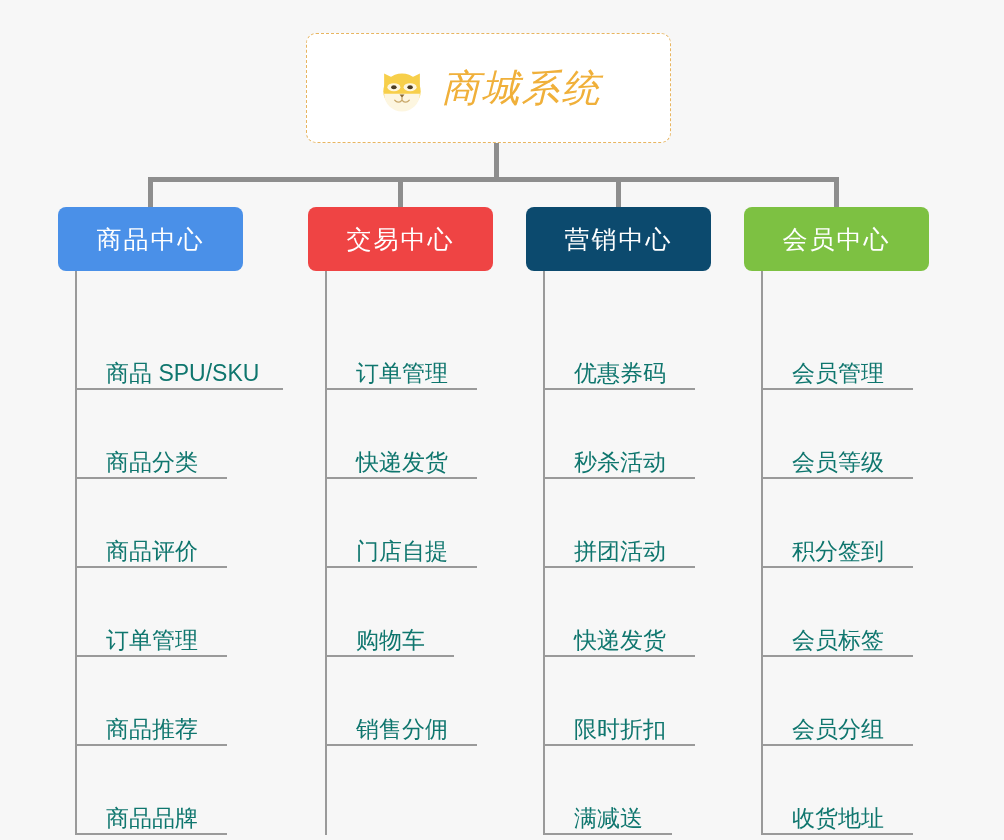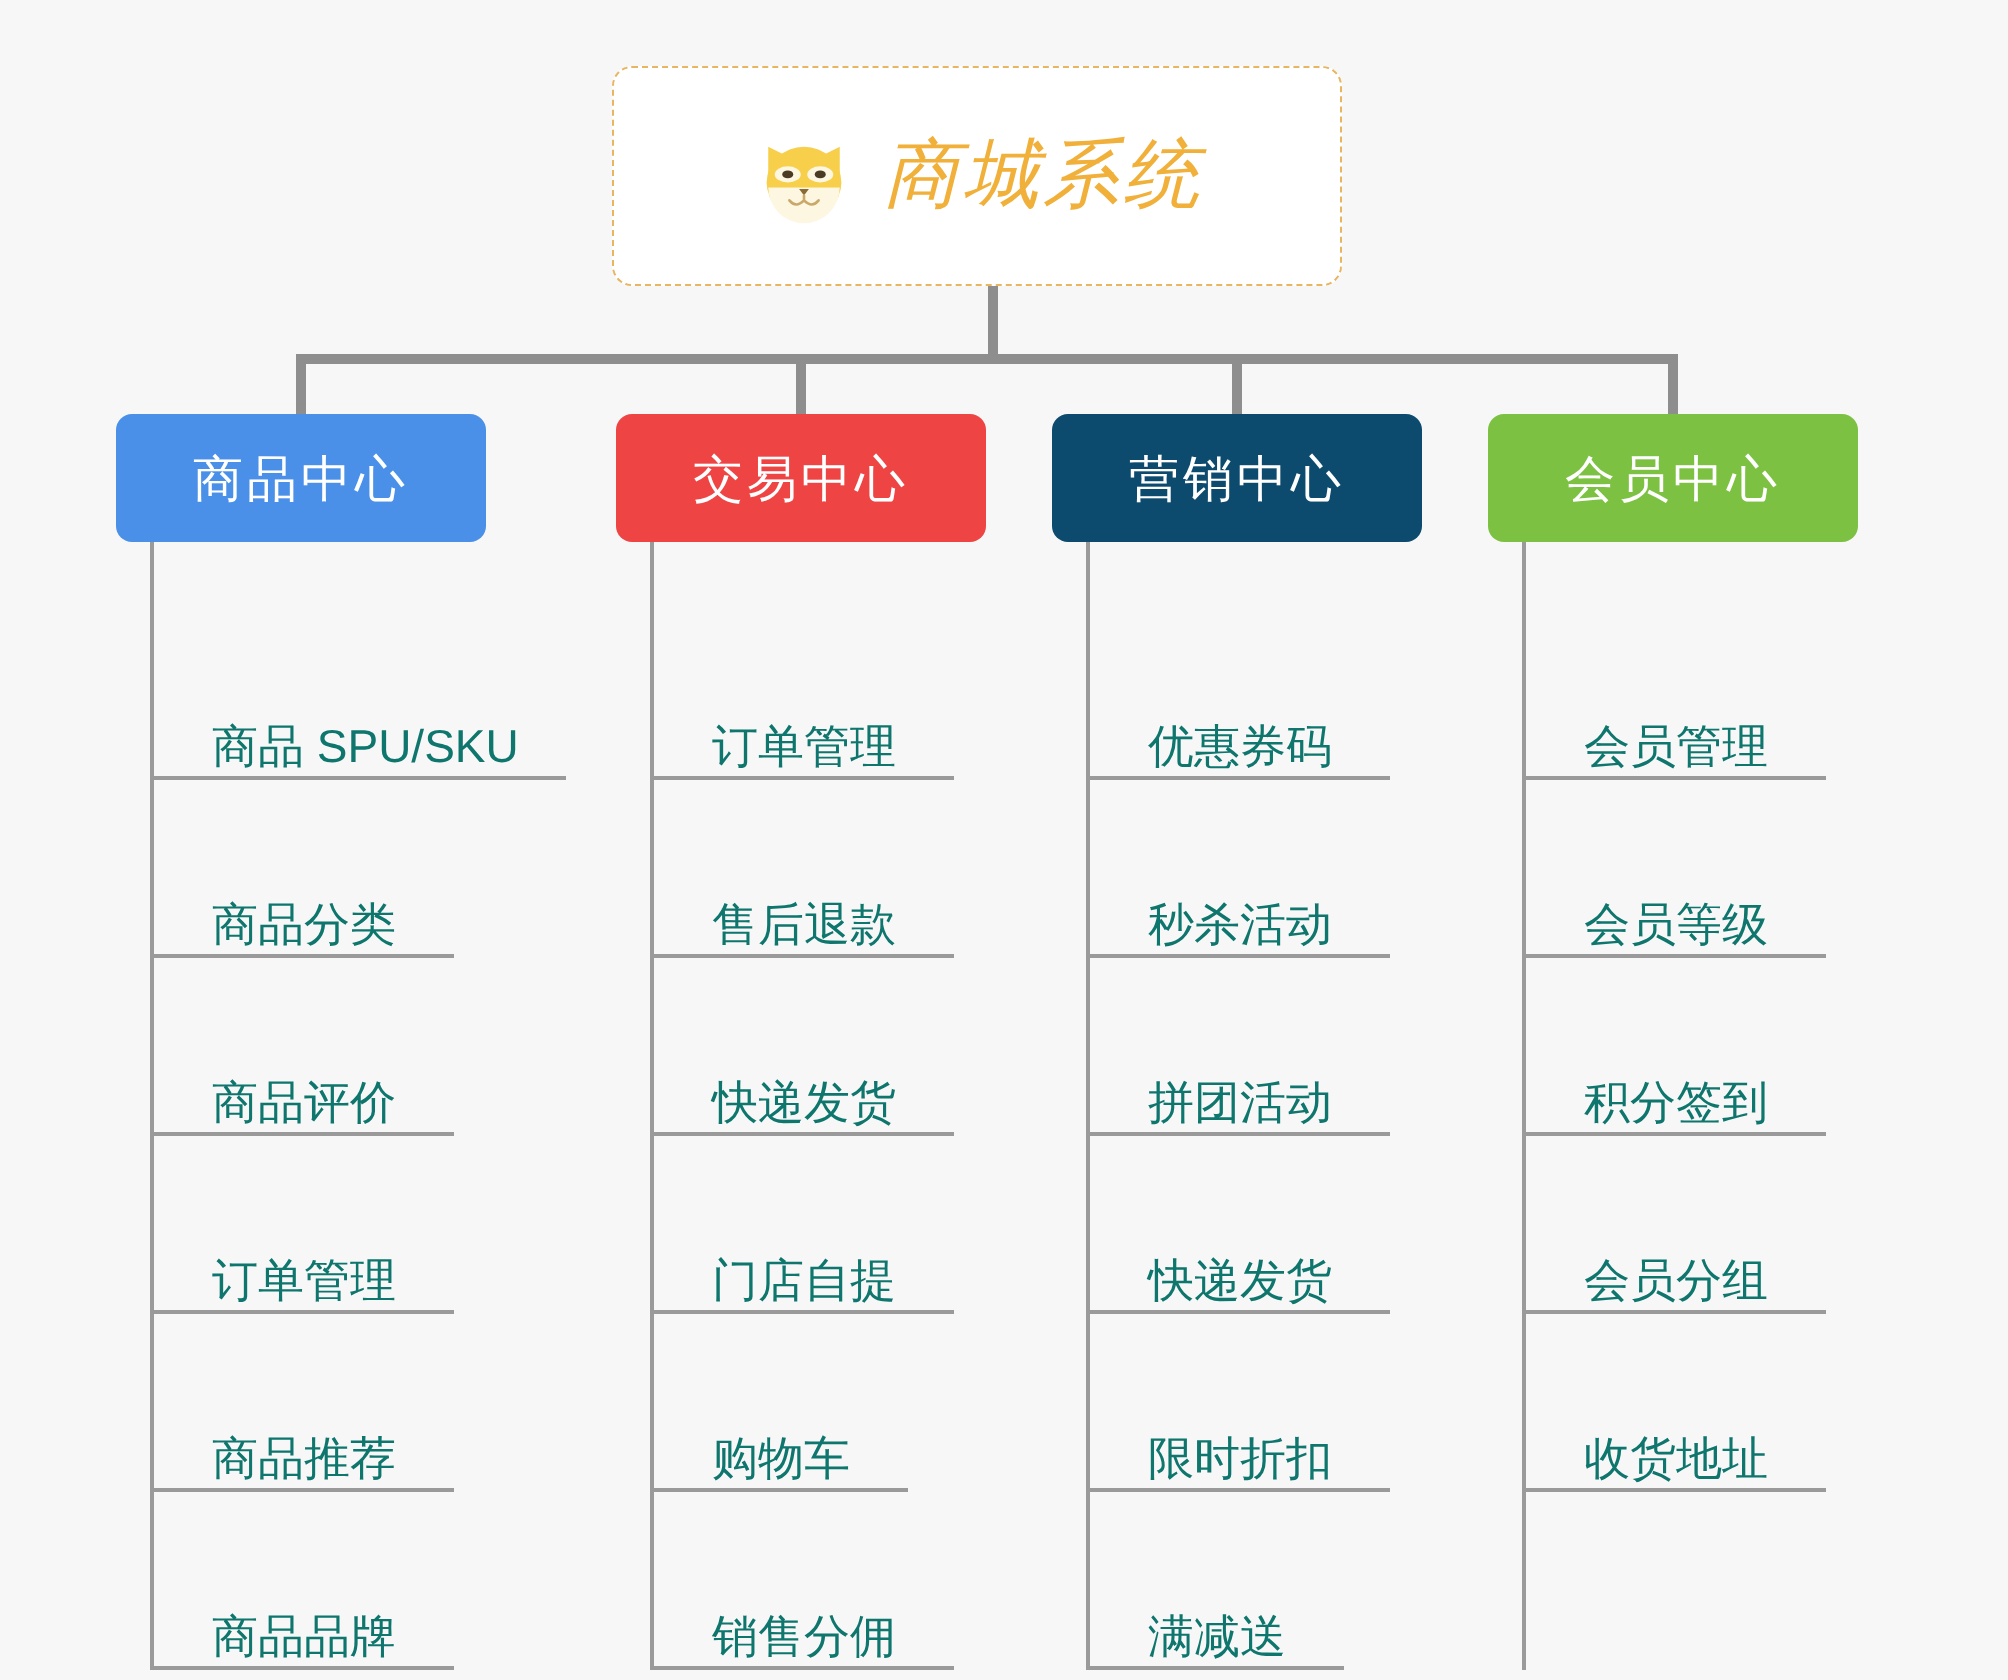--- a/index.html
+++ b/index.html
@@ -197,24 +197,20 @@
       <span>交易中心</span>
     </div>
     <div class="leaf-stack">
       <div class="trunk" style="height: 564px;"></div>
       <div class="leaf">
         <div class="leaf-underline" style="width: 152px;"></div>
         <span class="leaf-label">订单管理</span>
       </div>
       <div class="leaf">
         <div class="leaf-underline" style="width: 152px;"></div>
-        <span class="leaf-label">售后退款</span>
-      </div>
-      <div class="leaf">
-        <div class="leaf-underline" style="width: 152px;"></div>
         <span class="leaf-label">快递发货</span>
       </div>
       <div class="leaf">
         <div class="leaf-underline" style="width: 152px;"></div>
         <span class="leaf-label">门店自提</span>
       </div>
       <div class="leaf">
         <div class="leaf-underline" style="width: 129px;"></div>
         <span class="leaf-label">购物车</span>
       </div>
@@ -271,20 +267,24 @@
       <div class="leaf">
         <div class="leaf-underline" style="width: 152px;"></div>
         <span class="leaf-label">会员等级</span>
       </div>
       <div class="leaf">
         <div class="leaf-underline" style="width: 152px;"></div>
         <span class="leaf-label">积分签到</span>
       </div>
       <div class="leaf">
         <div class="leaf-underline" style="width: 152px;"></div>
+        <span class="leaf-label">会员标签</span>
+      </div>
+      <div class="leaf">
+        <div class="leaf-underline" style="width: 152px;"></div>
         <span class="leaf-label">会员分组</span>
       </div>
       <div class="leaf">
         <div class="leaf-underline" style="width: 152px;"></div>
         <span class="leaf-label">收货地址</span>
       </div>
     </div>
   </div>
 
 </div>

